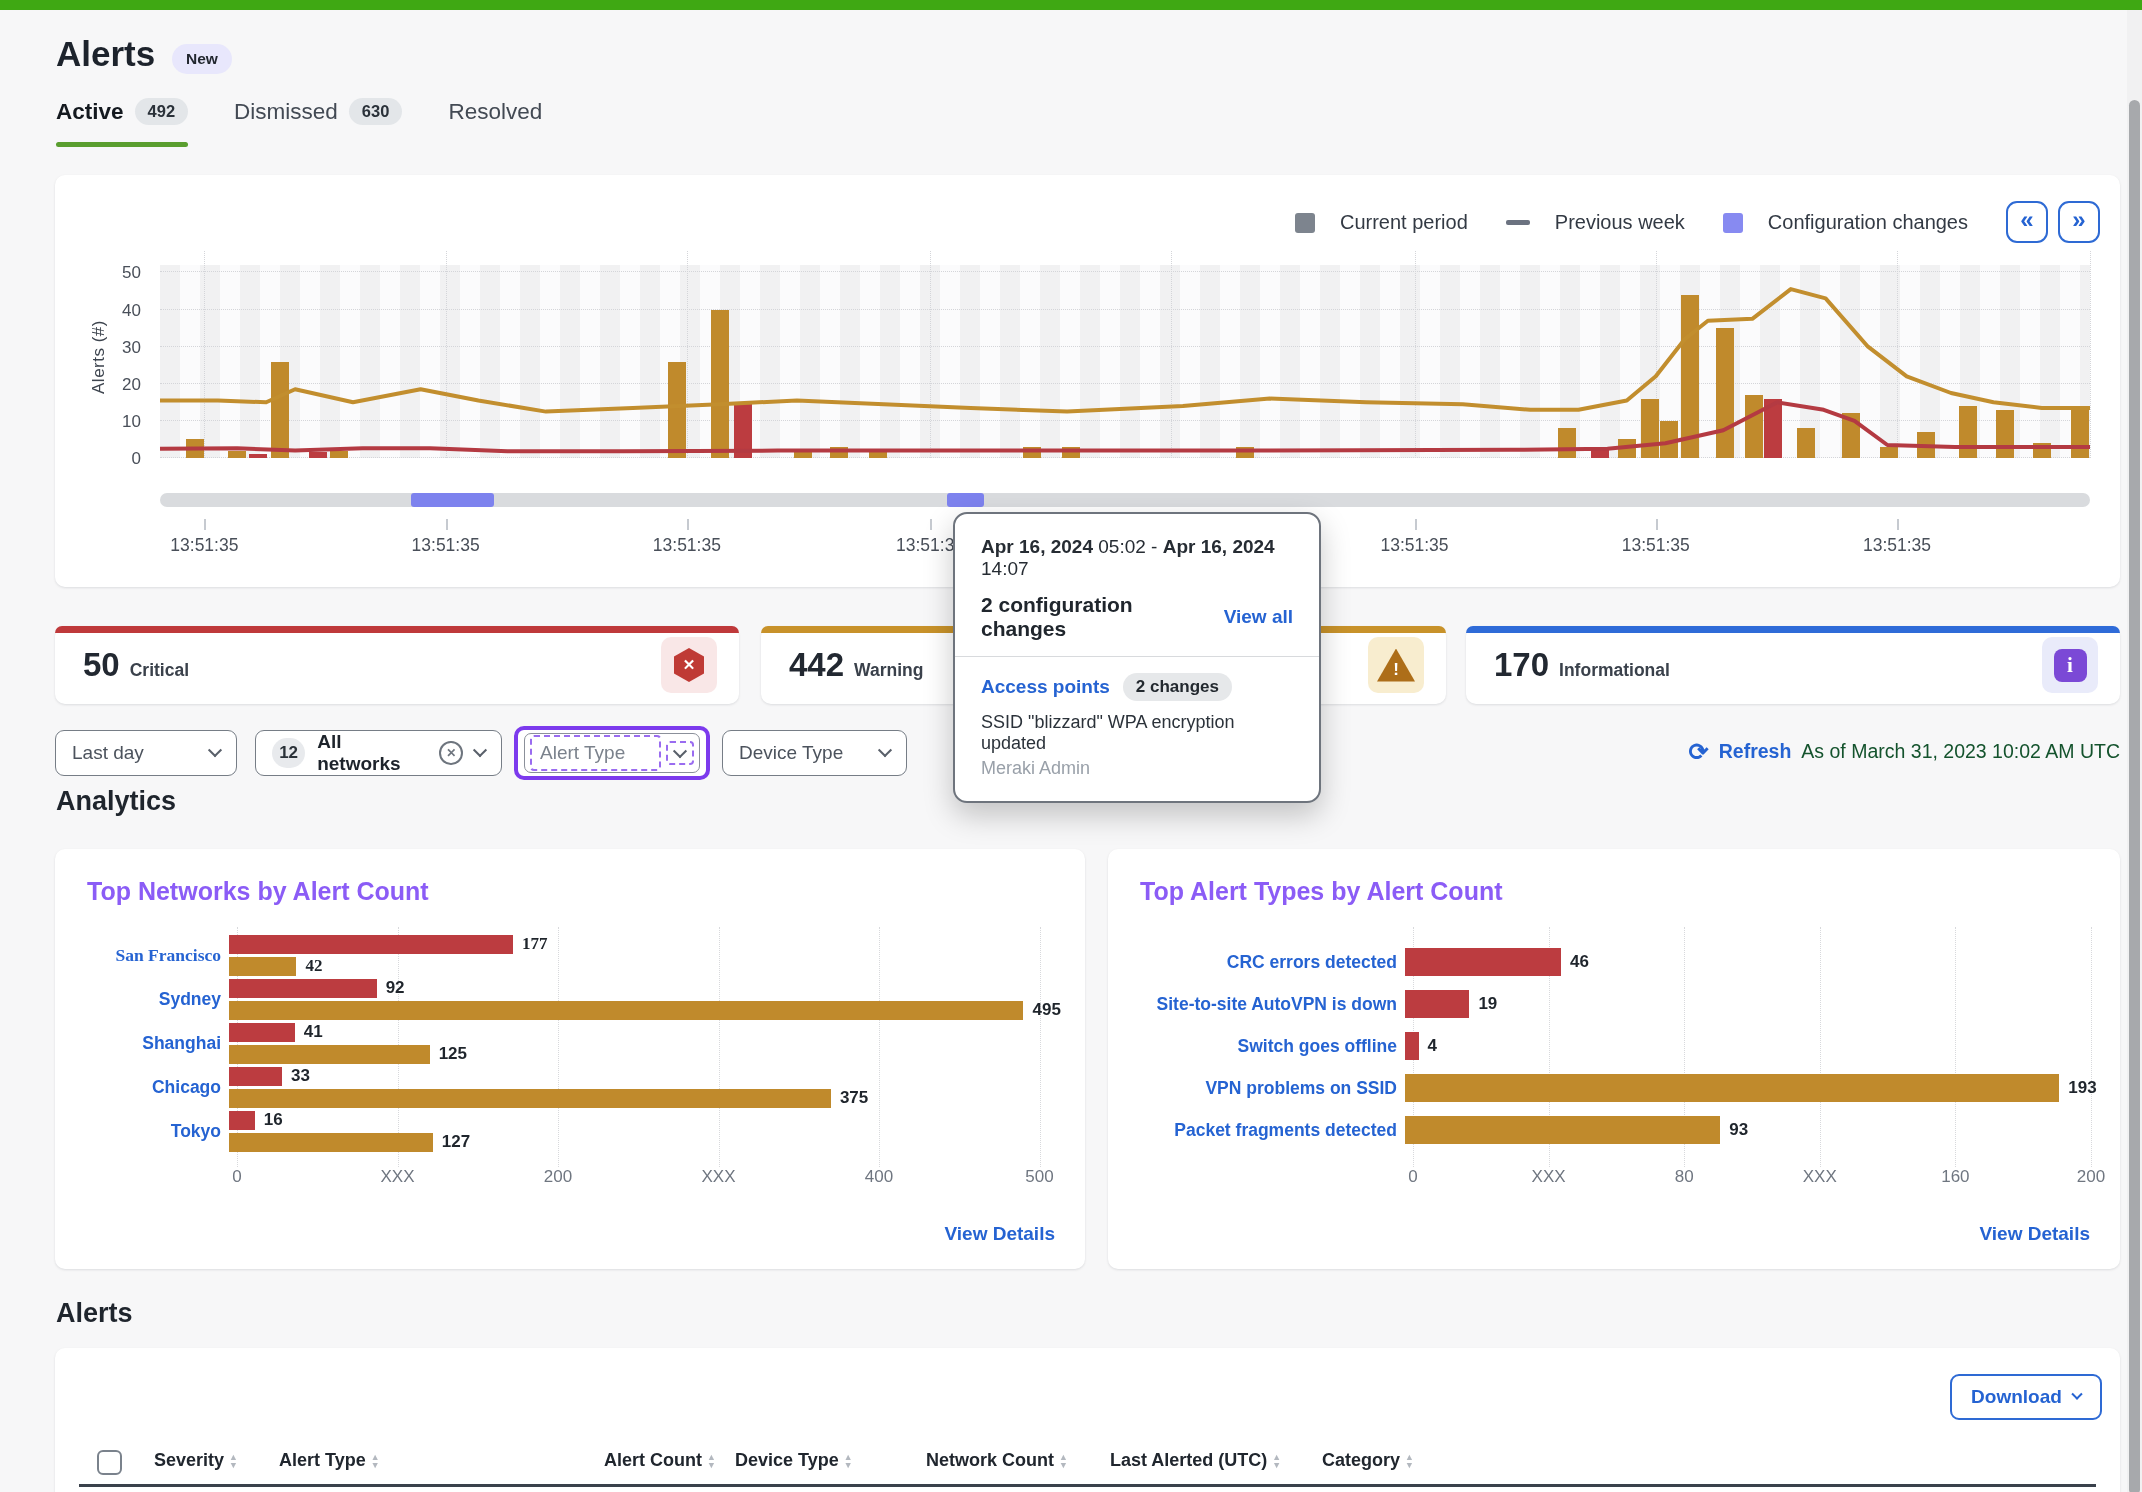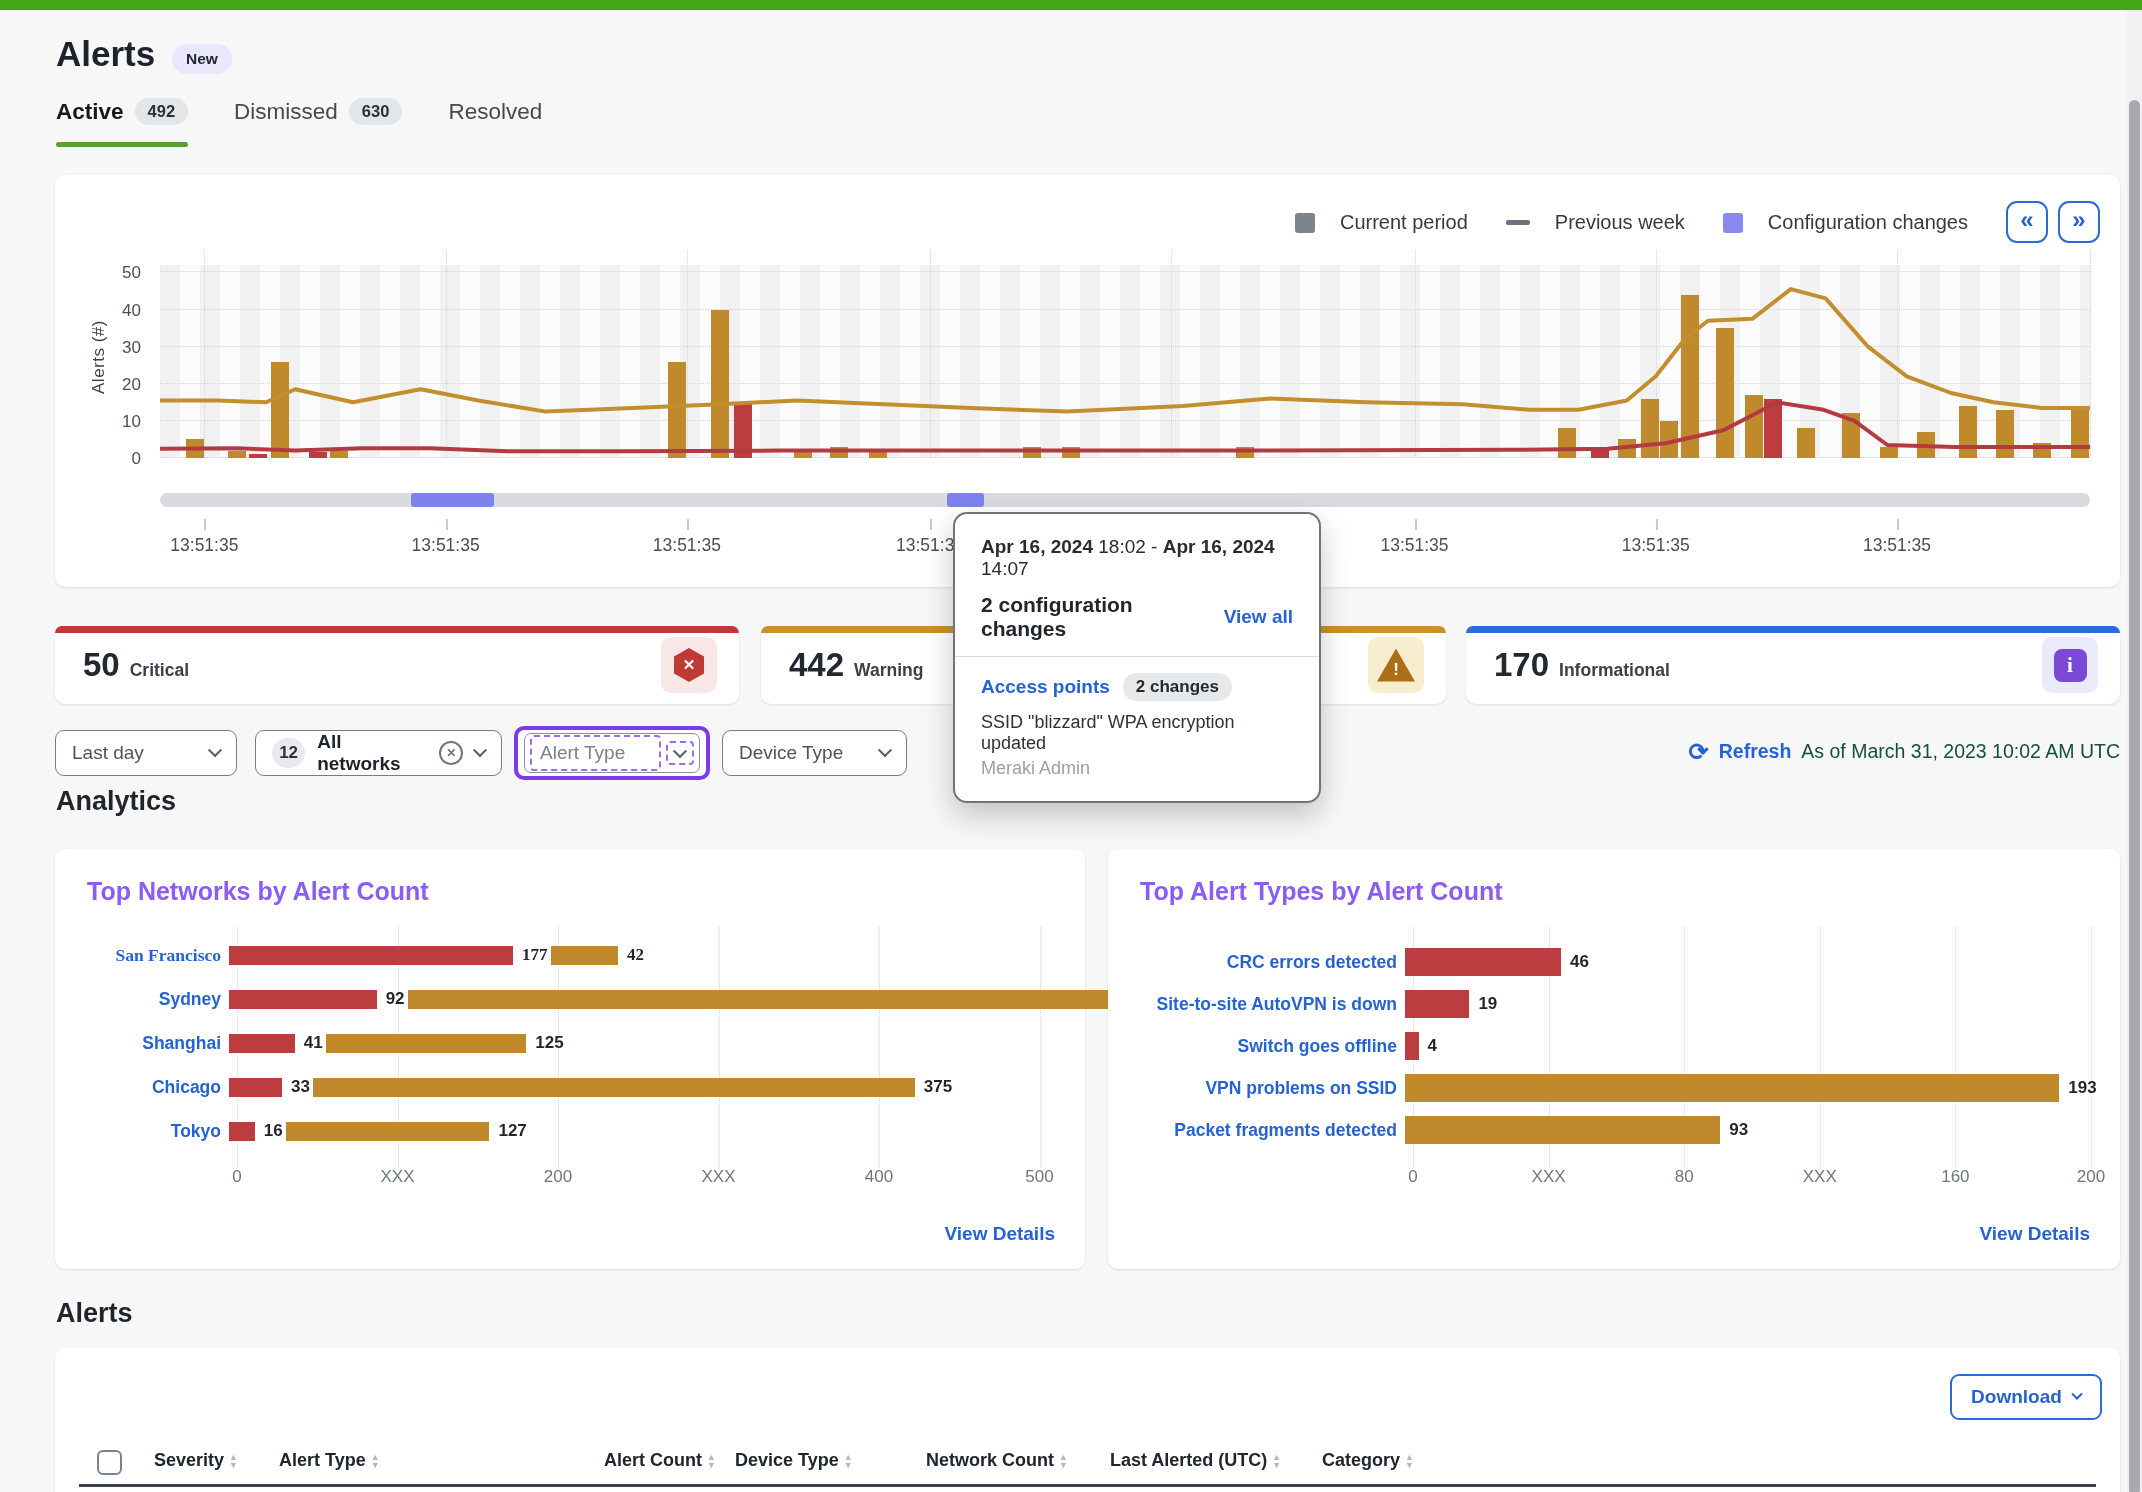--- a/index.html
+++ b/index.html
@@ -107,21 +107,21 @@
 
   
   .h2 { position:absolute; left:56px; font-size:27px; font-weight:bold; color:#1f252d; }
   .acard { top:849px; height:420px; }
   .ctitle { position:absolute; left:32px; top:28px; font-size:25px; font-weight:bold; color:#8b5cf6; }
   .agrid { position:absolute; top:78px; height:240px; }
   .vgrid2 { position:absolute; top:0; bottom:0; width:0; border-left:1.5px dotted #d8d9dc; }
   .rows { position:absolute; left:20px; right:16px; }
   .arow { display:flex; align-items:center; }
   .alabel { text-align:right; padding-right:8px; font-size:17.5px; font-weight:bold; color:#2563d2; flex:none; cursor:pointer; }
-  .abars { display:flex; flex-direction:row; gap:3px; flex:1; }
+  .abars { display:flex; flex-direction:column; gap:3px; flex:1; }
   .pair { display:flex; align-items:center; }
   .hbar { flex:none; }
   .vlabel { margin-left:9px; font-size:17px; font-weight:bold; color:#1f252c; }
   .axlabel { position:absolute; top:318px; width:80px; text-align:center; font-size:17px; color:#6f7680; }
   .vd { position:absolute; right:30px; bottom:24px; font-size:19px; font-weight:bold; color:#2563d2; cursor:pointer; }
 
   
   .tcard { left:55px; top:1348px; width:2065px; height:160px; border-radius:10px; }
   .dl { position:absolute; top:26px; right:18px; width:152px; height:46px; border:2px solid #2e6ad4;
     border-radius:9px; display:flex; align-items:center; justify-content:center; gap:11px;
@@ -296,21 +296,21 @@
     <span class="slabel">Informational</span>
   </div>
   <div class="sicon" style="background:#e9ebfa">
     <div class="infosq">i</div>
   </div>
 </div>
 
 <div class="tooltip">
   <div class="tt-range">
     <b>Apr 16, 2024</b>
-    <span>18:02</span>
+    <span>05:02</span>
     <span>-</span>
     <b>Apr 16, 2024</b>
     <span>14:07</span>
   </div>
   <div class="tt-titlerow">
     <span class="tt-title">2 configuration changes</span>
     <span class="tt-viewall">View all</span>
   </div>
   <div class="tt-div"></div>
   <div class="tt-catrow">

